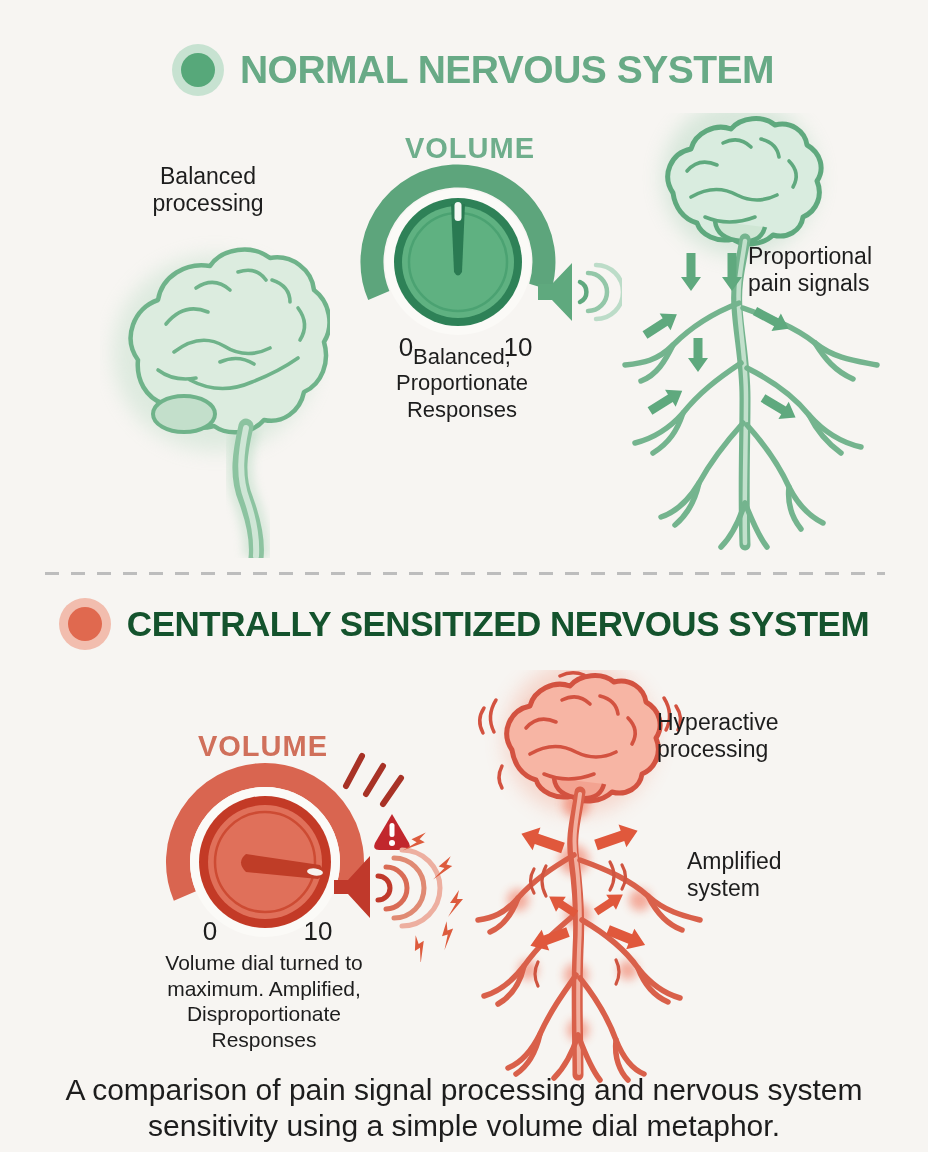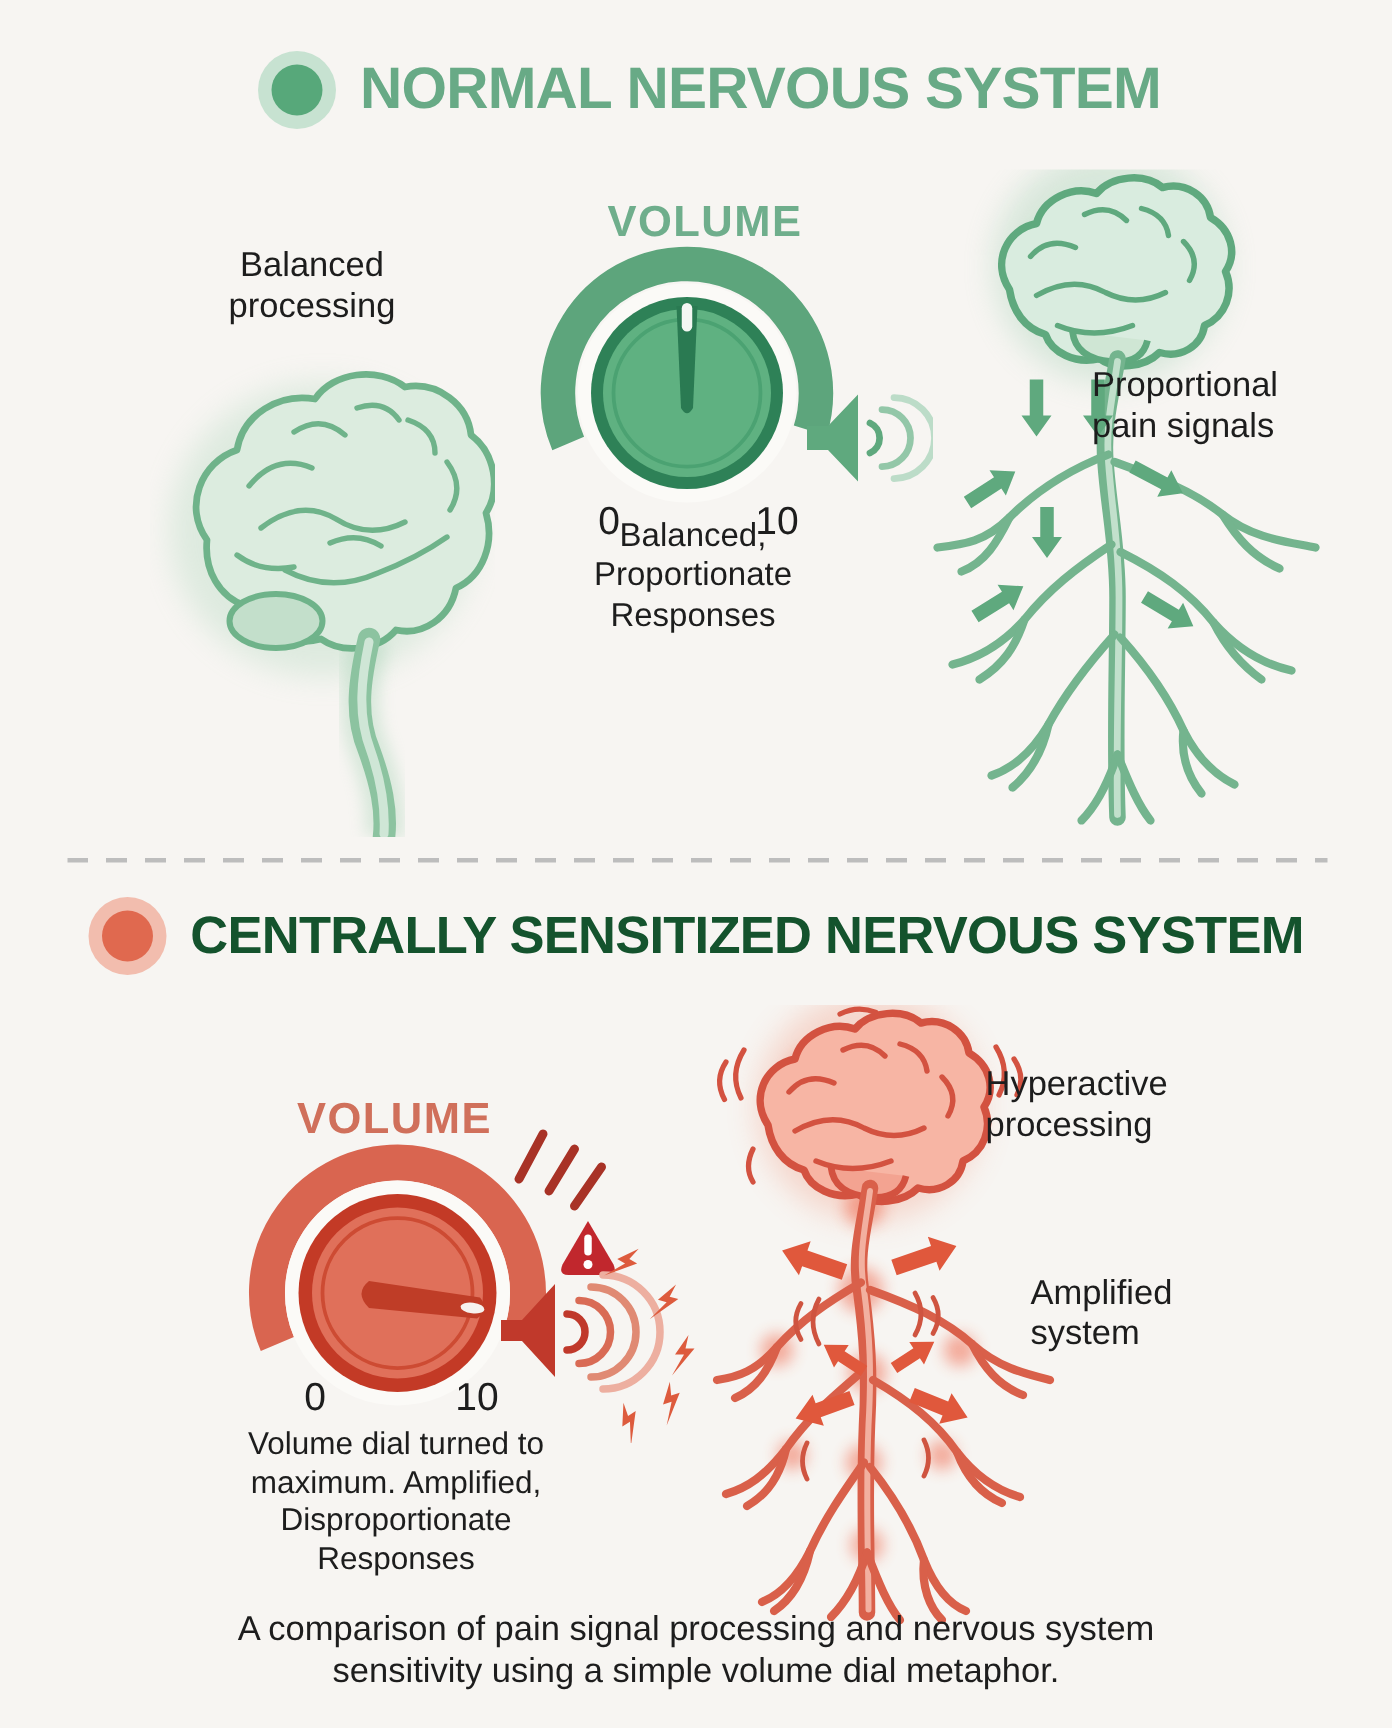--- a/index.html
+++ b/index.html
@@ -24,34 +24,34 @@
   .title-red   { font-size:35px; color:#14532d; }
 
   .volume-label { font-weight:bold; font-size:29px; letter-spacing:1px; text-align:center;margin-top:20px; }
   .volume-green { color:#6fae8c; }
   .volume-red   { color:#d0705b; }
   .lbl { font-size:23px; line-height:1.16; }
   .center { text-align:center; }
   .tick { font-size:26px; color:#1d1d1d; }
   .cap { font-size:22px; line-height:1.2; text-align:center; }
   .cap-red { font-size:21px; line-height:1.22; text-align:center; }
-  .footer-cap { font-size:23px; line-height:1.2; text-align:center; }
+  .footer-cap { font-size:30px; line-height:1.2; text-align:center; }
 
   .divider {
     height:3px;
     background:repeating-linear-gradient(90deg,#bdbdbd 0 14px, transparent 14px 26px);
   }
   .line { display:block; }
 </style>
 </head>
 <body>
 
 <div id="canvas">
 
-  <div class="abs header-row" style="top:34px;padding-left:18px;">
+  <div class="abs header-row" style="top:44px;padding-left:18px;">
     <span class="dot dot-outer-green">
       <span class="dot-inner dot-inner-green"></span>
     </span>
     <h1 class="title-green">NORMAL NERVOUS SYSTEM</h1>
   </div>
 
   <div class="abs lbl center" style="left:117px; top:163px; width:182px;">
     <span class="line">Balanced</span>
     <span class="line">processing</span>
   </div>
@@ -170,21 +170,21 @@
         </g>
       <g transform="translate(55,298) rotate(-32)">
           <path d="M0,-4.5 H24 V-10 L38,0 24,10 V4.5 H0 Z"></path>
         </g>
       <g transform="translate(168,285) rotate(31)">
           <path d="M0,-4.5 H24 V-10 L38,0 24,10 V4.5 H0 Z"></path>
         </g>
     </g>
   </svg>
 
-  <div class="abs lbl" style="left:728px; top:243px; width:150px;">
+  <div class="abs lbl" style="left:748px; top:243px; width:150px;">
     <span class="line">Proportional</span>
     <span class="line">pain signals</span>
   </div>
 
   <div class="abs divider" style="left:45px; top:572px; width:840px;"></div>
 
   <div class="abs header-row" style="top:598px;">
     <span class="dot dot-outer-red">
       <span class="dot-inner dot-inner-red"></span>
     </span>

